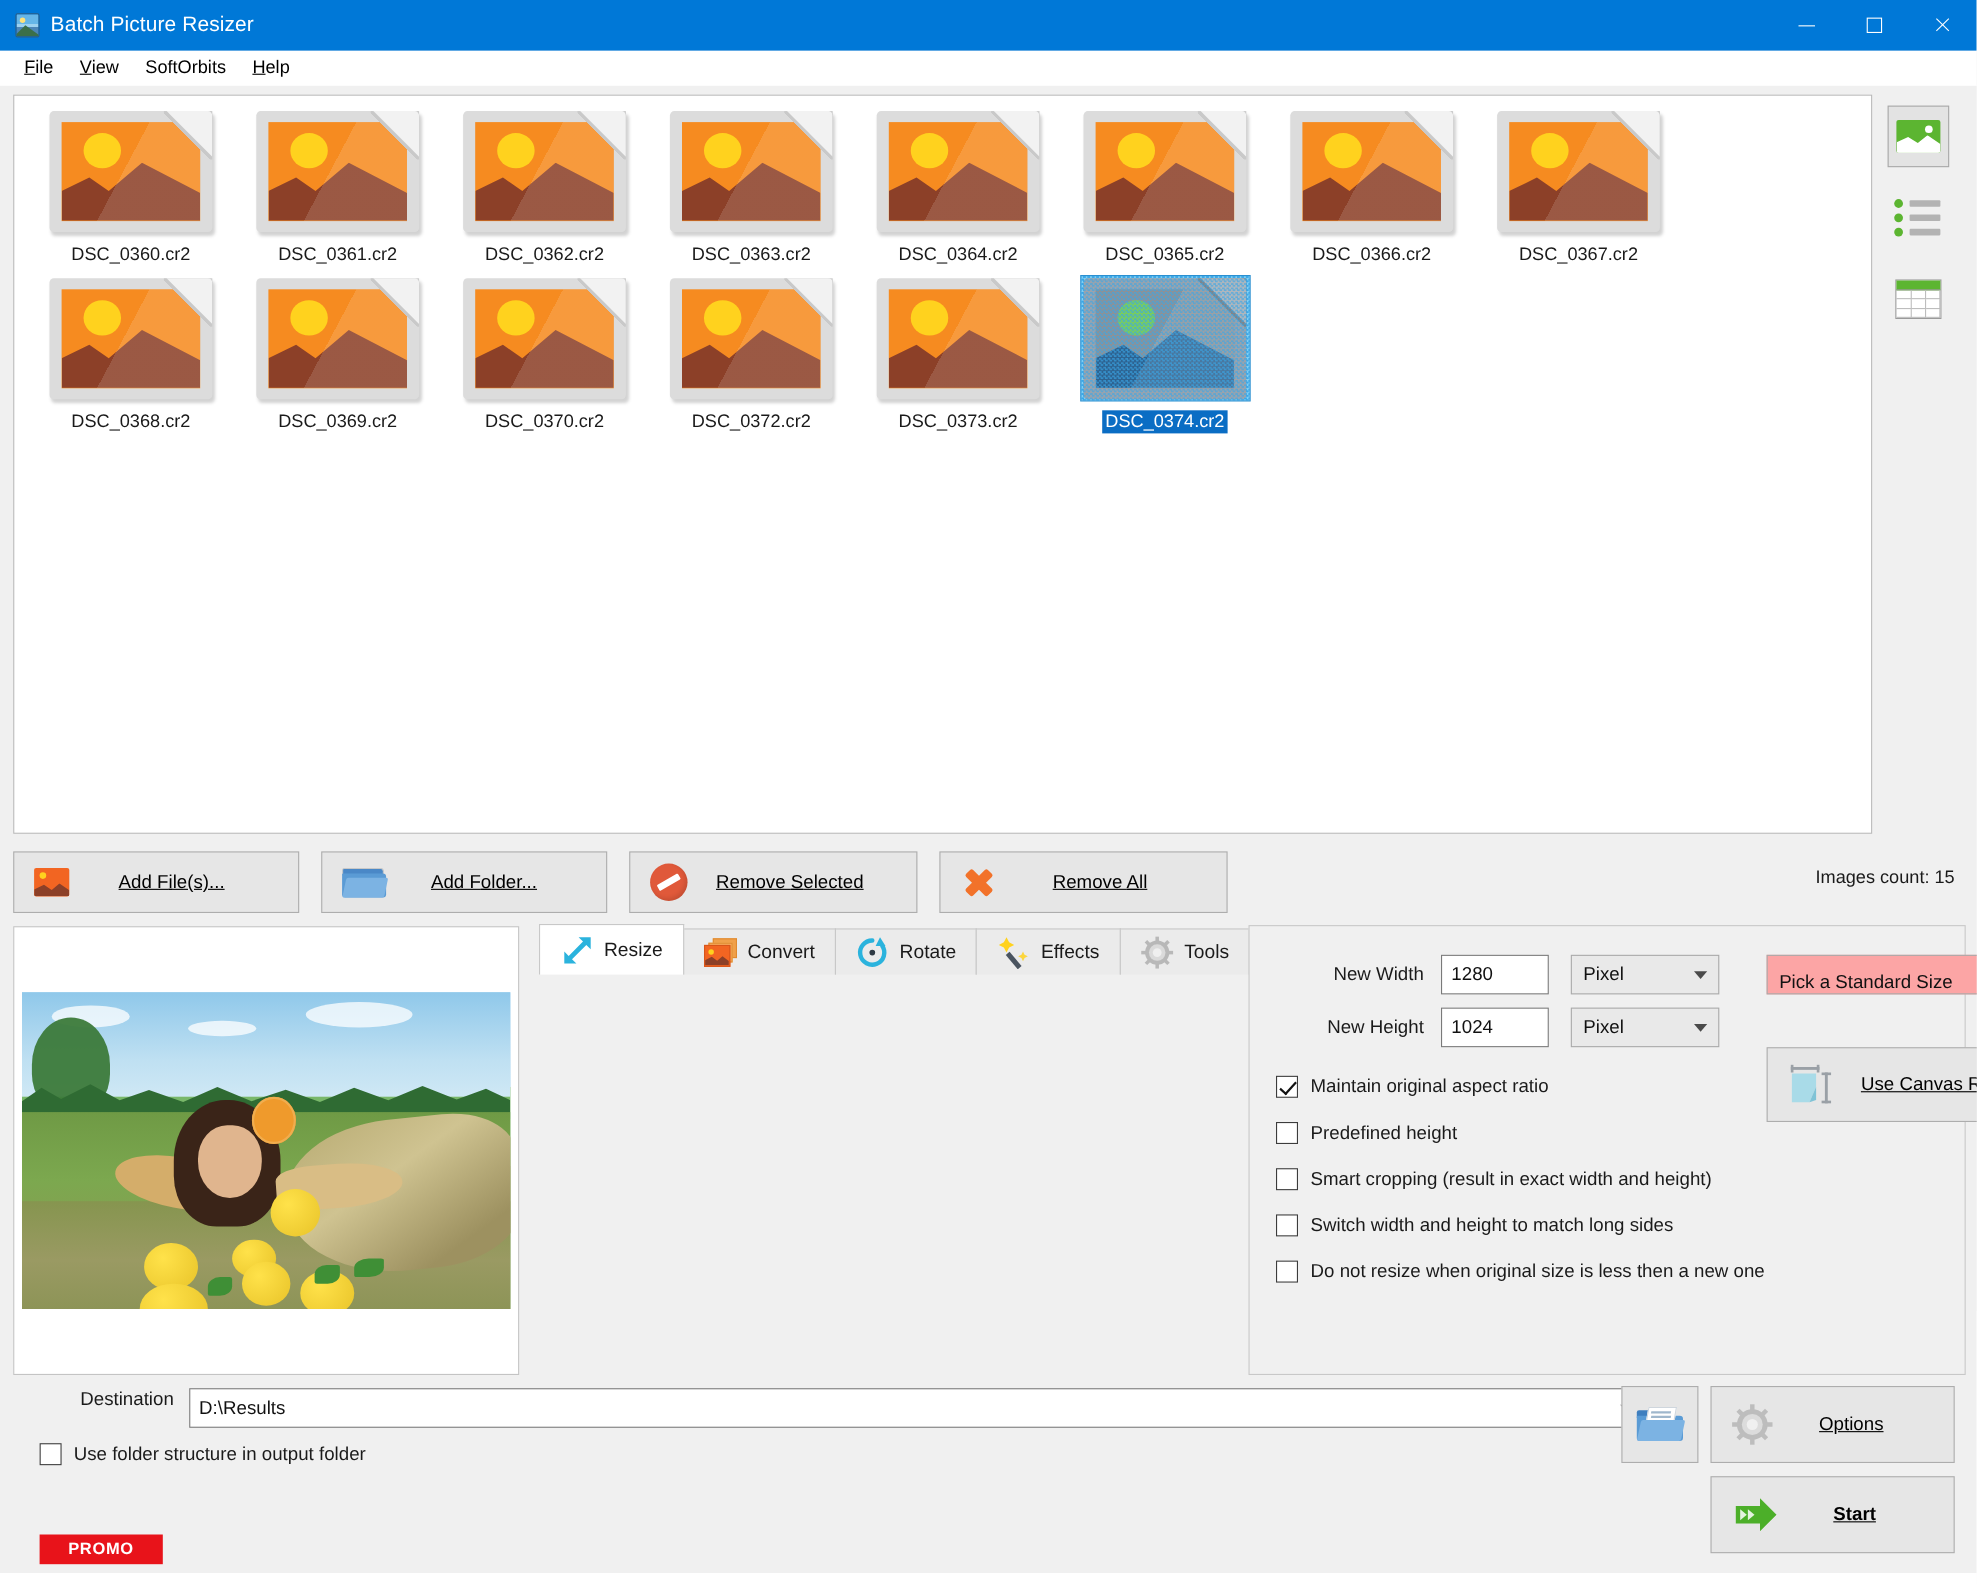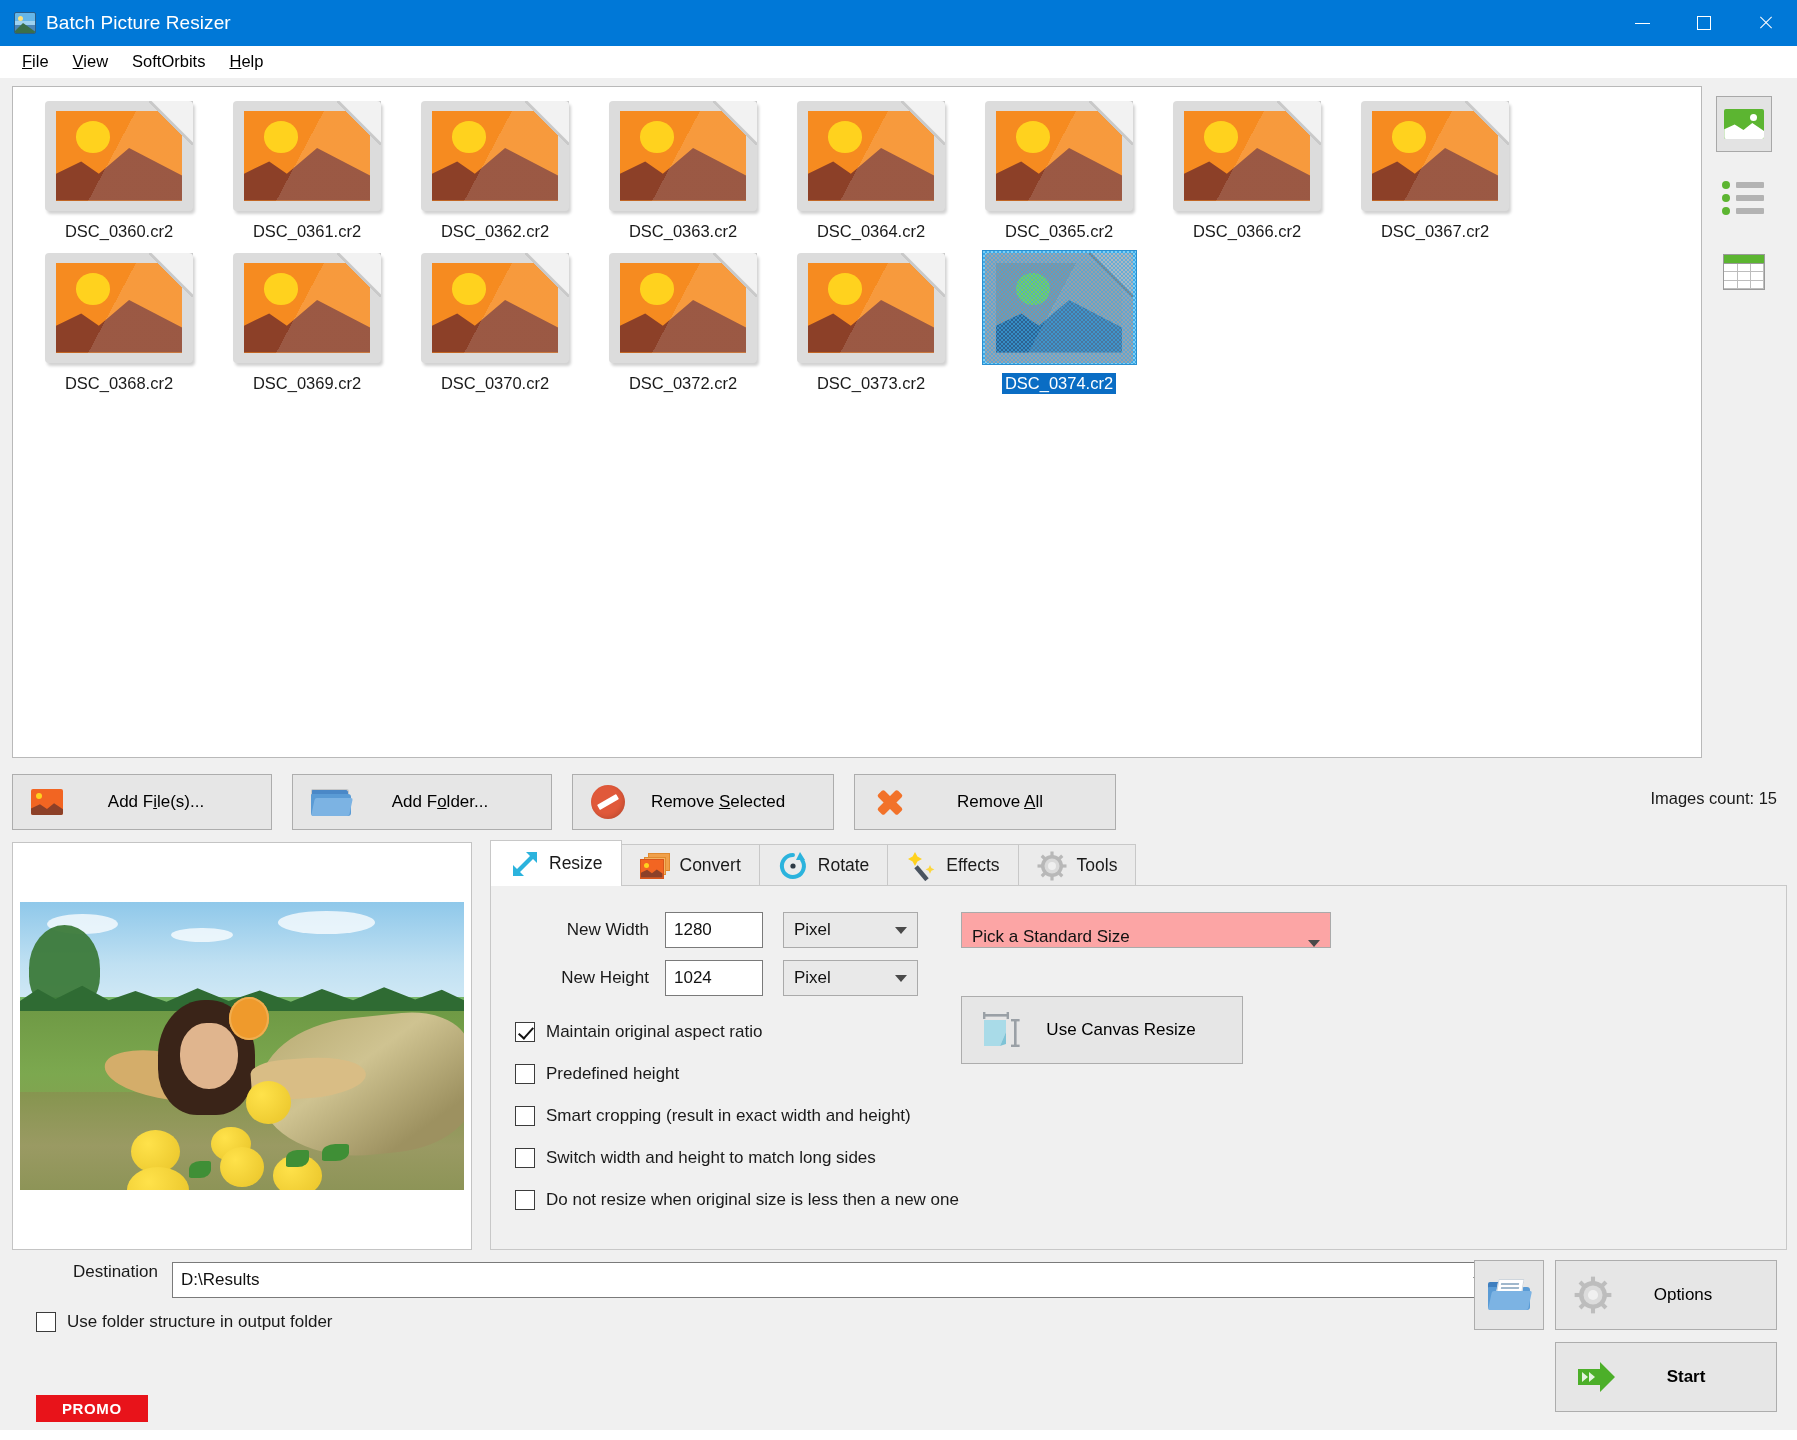--- a/index.html
+++ b/index.html
@@ -221,21 +221,21 @@
   .btn {
     height: 56px;
     background: #e6e6e6;
     border: 1px solid #adadad;
     display: flex; align-items: center;
     font-size: 17px; color: #000;
     cursor: default;
     position: relative;
   }
   .btn .btn-ico { margin-left: 18px; flex: 0 0 auto; display:flex; align-items:center; justify-content:center; }
-  .btn .btn-lbl { flex: 1 1 auto; text-align: center; padding-right: 22px; }
+  .btn .btn-lbl { flex: 1 1 auto; text-align: center; padding-right: 22px; text-decoration: underline; }
   .btn u { text-decoration: underline; }
 
   #btn-add-files   { width: 260px; }
   #btn-add-folder  { width: 260px; margin-left: 20px; }
   #btn-remove-sel  { width: 262px; margin-left: 20px; }
   #btn-remove-all  { width: 262px; margin-left: 20px; }
 
   .ico-addfile { width: 32px; height: 26px; background:#f26522; border-radius:2px; position:relative; overflow:hidden; }
   .ico-addfile::before { content:""; position:absolute; left:5px; top:4px; width:6px; height:6px; border-radius:50%; background:#ffd21e; }
   .ico-addfile::after  { content:""; position:absolute; left:0; right:0; bottom:0; height:55%; background:#8c4028;
@@ -298,21 +298,21 @@
      background: #ef9a2c; border-radius: 50%; box-shadow: 0 0 0 2px #f0ad4f inset; }
   .pv-arm { position:absolute; left:19%; top:52%; width:26%; height:16%;
      background: #d4ad6a; border-radius: 50% 30% 30% 50%; transform: rotate(10deg); }
   .pv-arm2 { position:absolute; left:52%; top:54%; width:26%; height:14%;
      background: #d9bd85; border-radius: 30% 50% 50% 30%; transform: rotate(-4deg); }
   .pv-apple { position:absolute; border-radius:50%; background: radial-gradient(circle at 35% 32%, #ffe24a, #e8c328); }
   .pv-leaf { position:absolute; border-radius:50% 10% 50% 10%; background:#3f8f36; }
 
   .tabs-area {
     flex: 1 1 auto; margin-left: 18px;
-    display: flex; flex-direction: column; min-width: 0;
+    display: flex; flex-direction: row; min-width: 0;
   }
   .tabstrip { display: flex; align-items: flex-end; height: 44px; }
   .tab {
     height: 42px; display: flex; align-items: center; gap: 10px;
     padding: 0 18px;
     background: #ebebeb;
     border: 1px solid #c8c8c8; border-bottom: none;
     font-size: 17.5px; color: #1a1a1a;
     margin-right: -1px; cursor: default;
   }

